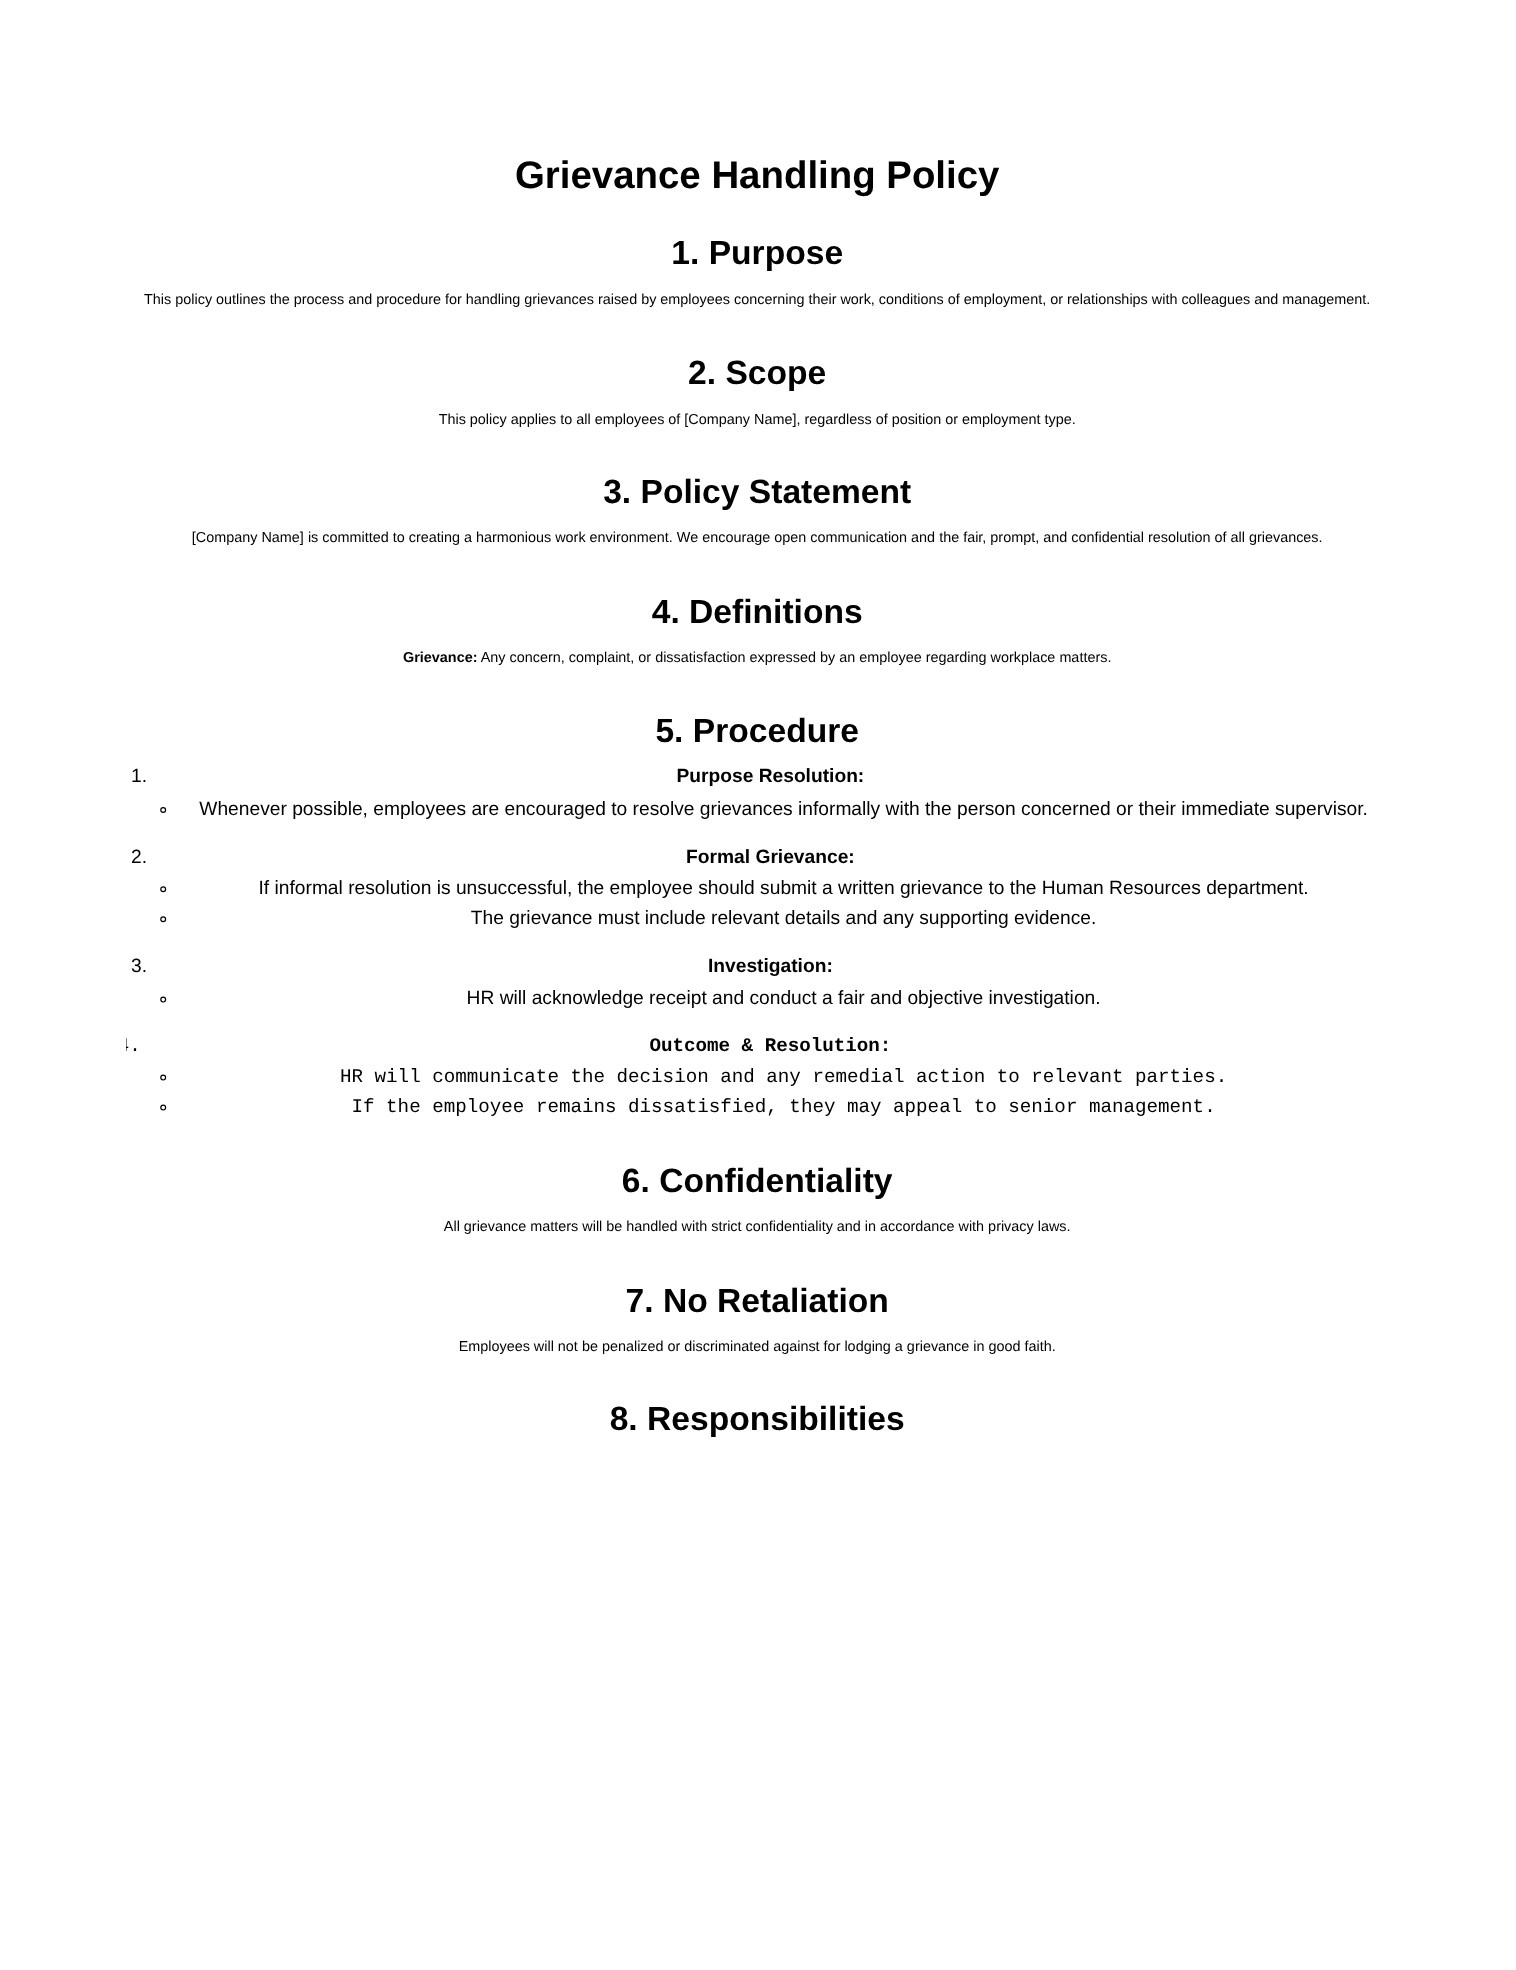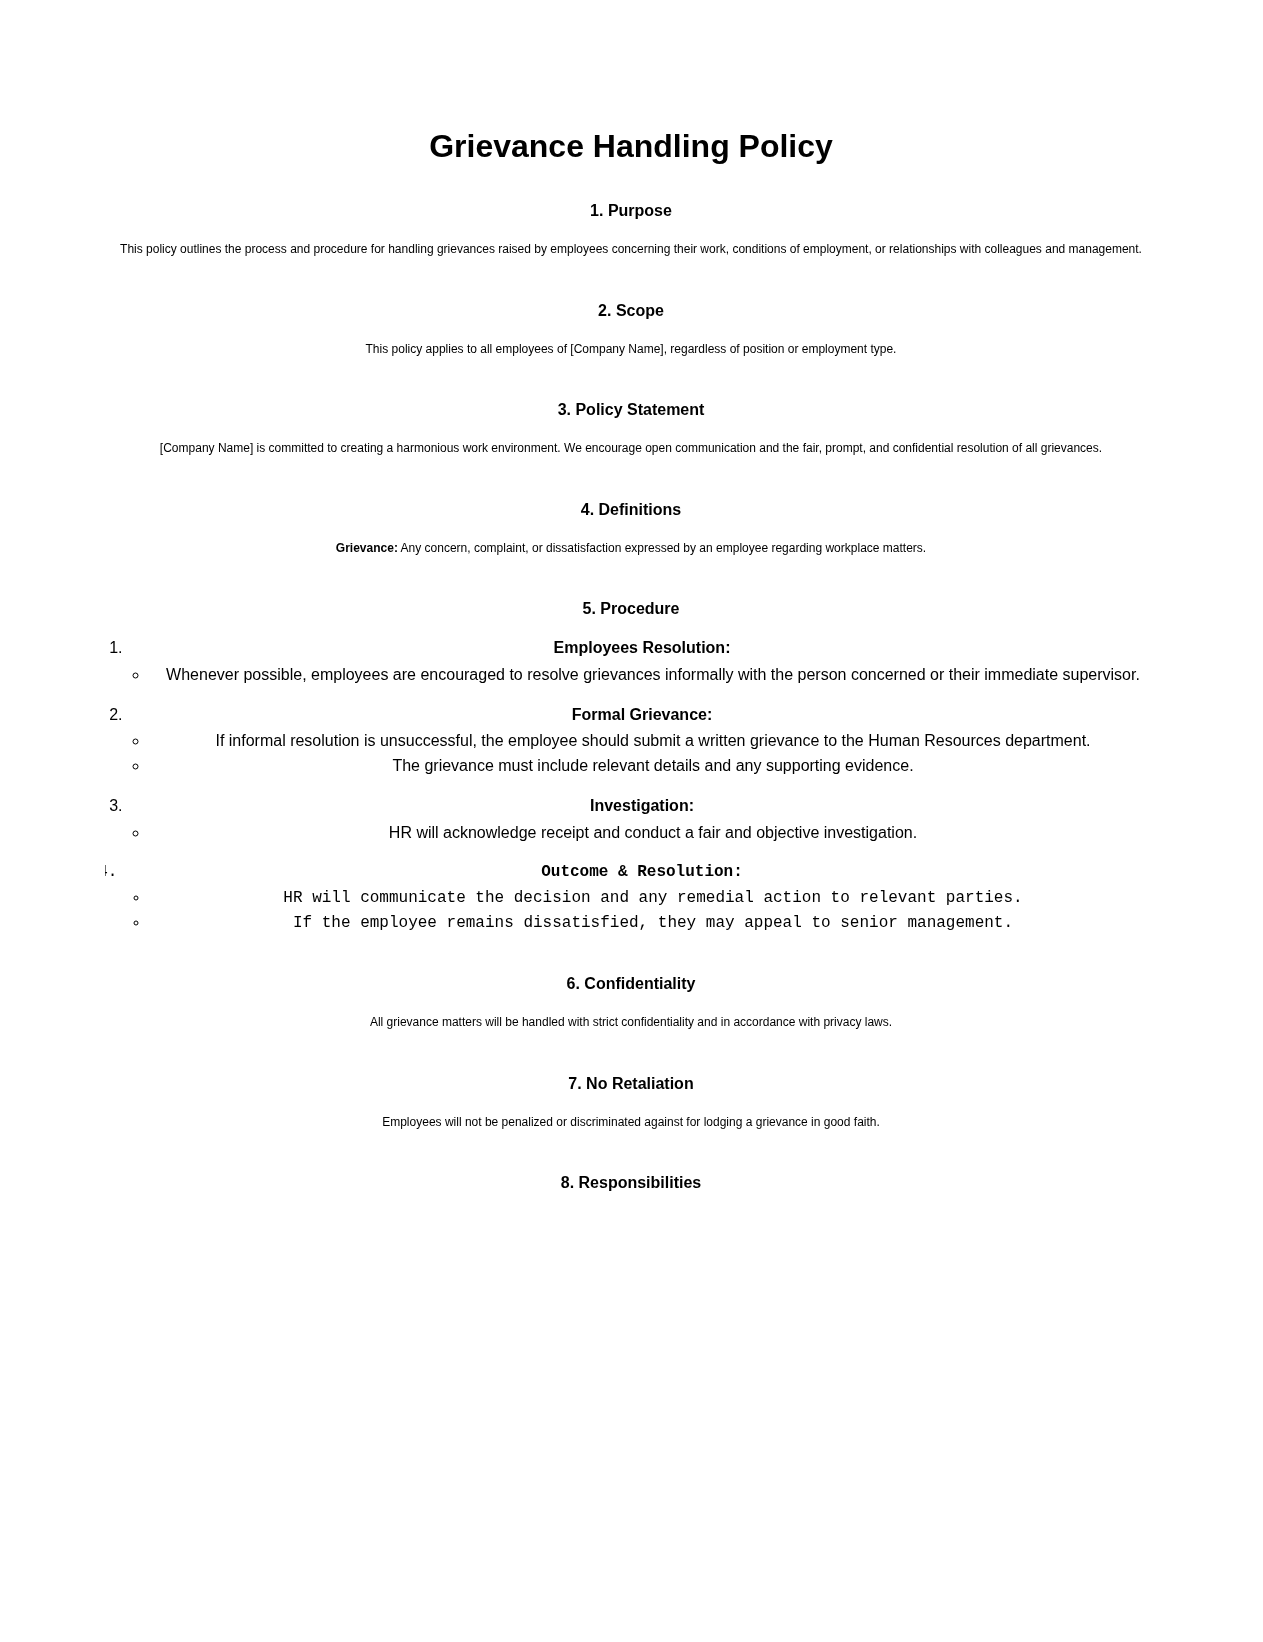--- a/index.html
+++ b/index.html
@@ -26,21 +26,21 @@
     box-sizing: border-box;
     text-align: center;
   }
   h1 {
     font-size: 32px;
     line-height: 40px;
     font-weight: bold;
     margin: 0 0 33px 0;
   }
   h2 {
-    font-size: 16px;
+    font-size: 28px;
     line-height: 24px;
     font-weight: bold;
     margin: 0 0 14px 0;
   }
   p {
     font-size: 12px;
     line-height: 25.5px;
     margin: 0;
   }
   .section { margin-bottom: 36px; }
@@ -92,21 +92,21 @@
 
     <div class="section">
       <h2>4. Definitions</h2>
       <p><b>Grievance:</b><span> Any concern, complaint, or dissatisfaction expressed by an employee regarding workplace matters.</span></p>
     </div>
 
     <div class="section">
       <h2>5. Procedure</h2>
       <ol class="steps">
         <li>
-          <b>Employees Resolution:</b>
+          <b>Purpose Resolution:</b>
           <ul class="sub">
             <li>Whenever possible, employees are encouraged to resolve grievances informally with the person concerned or their immediate supervisor.</li>
           </ul>
         </li>
         <li>
           <b>Formal Grievance:</b>
           <ul class="sub">
             <li>If informal resolution is unsuccessful, the employee should submit a written grievance to the Human Resources department.</li>
             <li>The grievance must include relevant details and any supporting evidence.</li>
           </ul>

